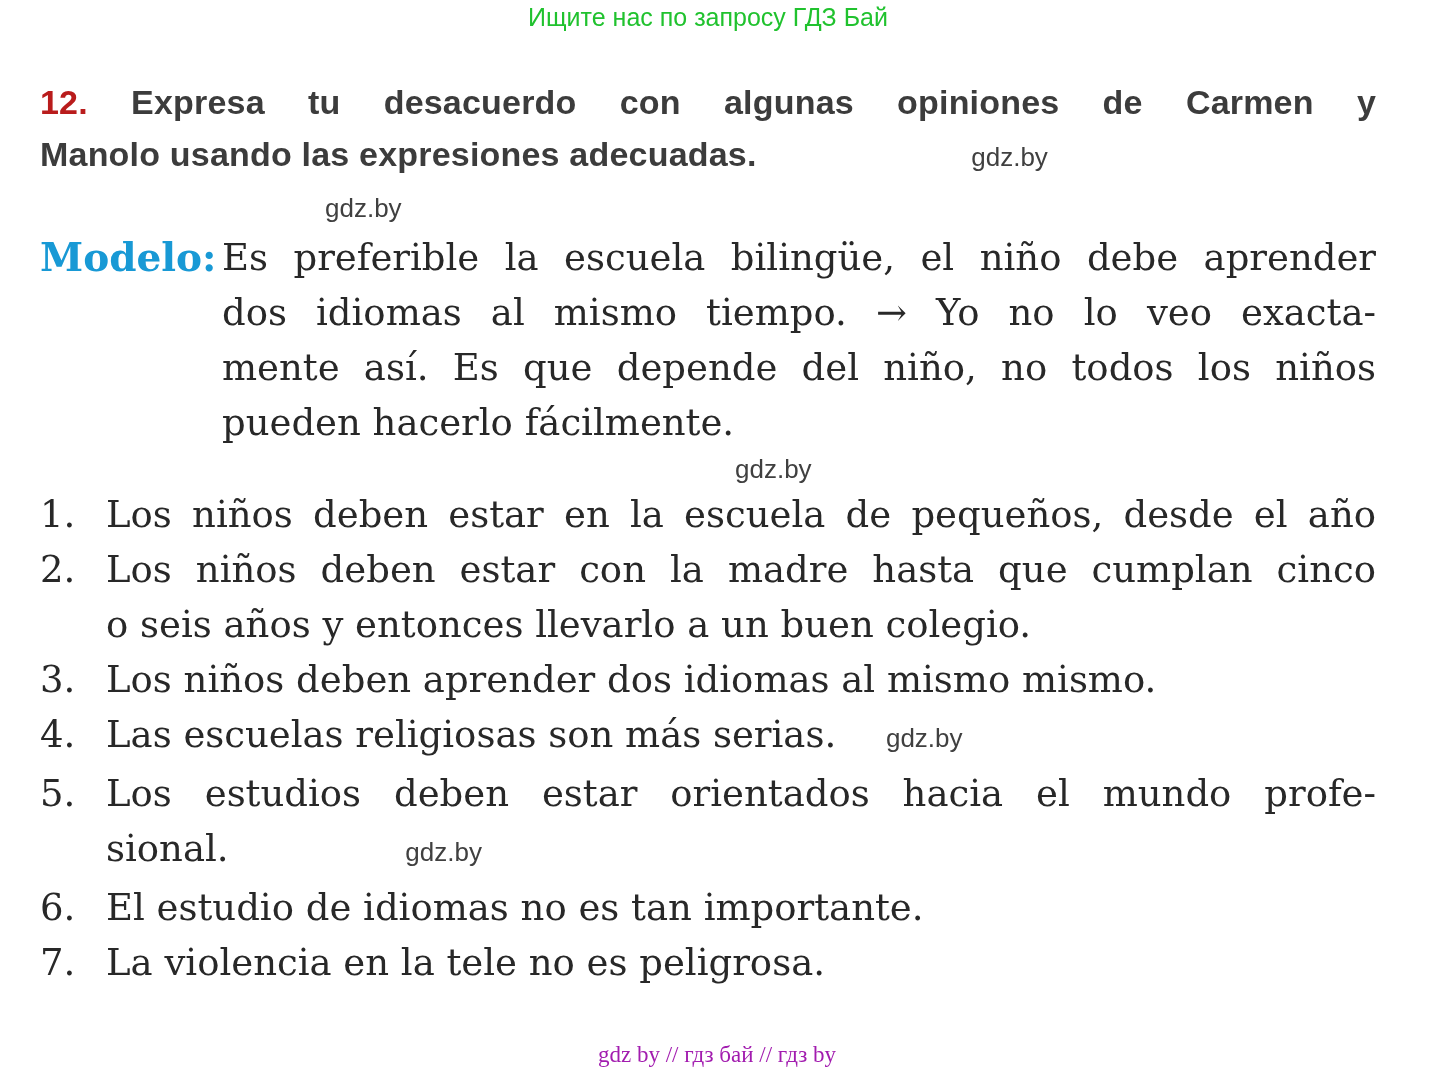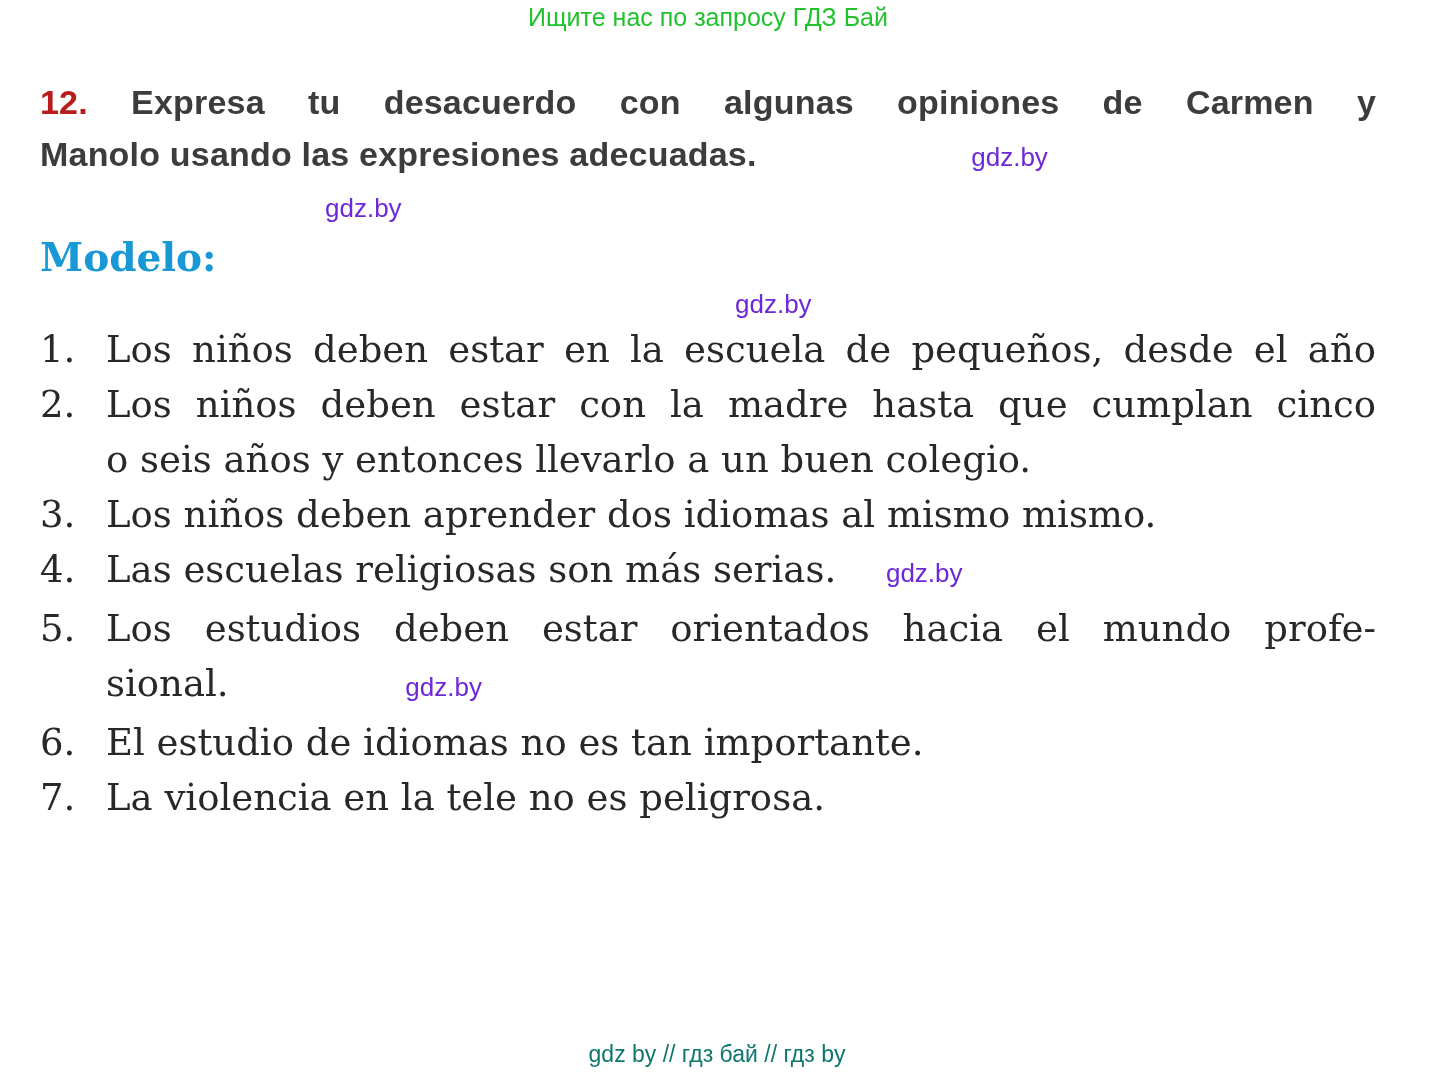--- a/index.html
+++ b/index.html
@@ -27,21 +27,21 @@
     line-height: 52px;
     color: #3c3c3c;
     letter-spacing: 0.2px;
   }
   .heading .num { color: #b91c1c; }
   .jline { text-align: justify; text-align-last: justify; }
   .wm {
     font-family: "Liberation Sans", sans-serif;
     font-size: 26px;
     font-weight: normal;
-    color: #6d28d9;
+    color: #404040;
     letter-spacing: 0px;
   }
   .wm-row1 { margin-top: 10px; padding-left: 285px; }
   .wm-row2 { margin-top: 4px;  padding-left: 695px; }
   .serif {
     font-family: "DejaVu Serif", serif;
     font-size: 37px;
     line-height: 55px;
     color: #282828;
   }
@@ -61,23 +61,23 @@
   .item-body { flex: 1 1 auto; }
   .wm-after-instr { margin-left: 205px; }
   .wm-after-item1 { margin-left: 105px; }
   .wm-after-item4 { margin-left: 38px; }
   .wm-after-item5 { margin-left: 165px; }
   .bottom-note {
     position: absolute;
     left: 0; right: 0;
     bottom: 6px;
     text-align: center;
-    font-family: Liberation Sans, sans-serif;
+    font-family: Liberation Serif, serif;
     font-size: 23px;
-    color: #0f766e;
+    color: #a21caf;
   }
 </style>
 </head>
 <body>
 
 <div class="page">
 
   <div class="top-note">Ищите нас по запросу ГДЗ Бай</div>
 
   <div class="heading">
@@ -88,20 +88,26 @@
     <div>
       <span>Manolo usando las expresiones adecuadas.</span>
       <span class="wm wm-after-instr">gdz.by</span>
     </div>
   </div>
 
   <div class="wm wm-row1">gdz.by</div>
 
   <div class="model serif">
     <div class="model-label">Modelo:</div>
+    <div class="model-body">
+      <div class="jline">Es preferible la escuela bilingüe, el niño debe aprender</div>
+      <div class="jline">dos idiomas al mismo tiempo. → Yo no lo veo exacta-</div>
+      <div class="jline">mente así. Es que depende del niño, no todos los niños</div>
+      <div>pueden hacerlo fácilmente.</div>
+    </div>
   </div>
 
   <div class="wm wm-row2">gdz.by</div>
 
   <div class="list serif">
 
     <div class="item">
       <div class="item-num">1.</div>
       <div class="item-body">
         <div class="jline">Los niños deben estar en la escuela de pequeños, desde el año</div>

